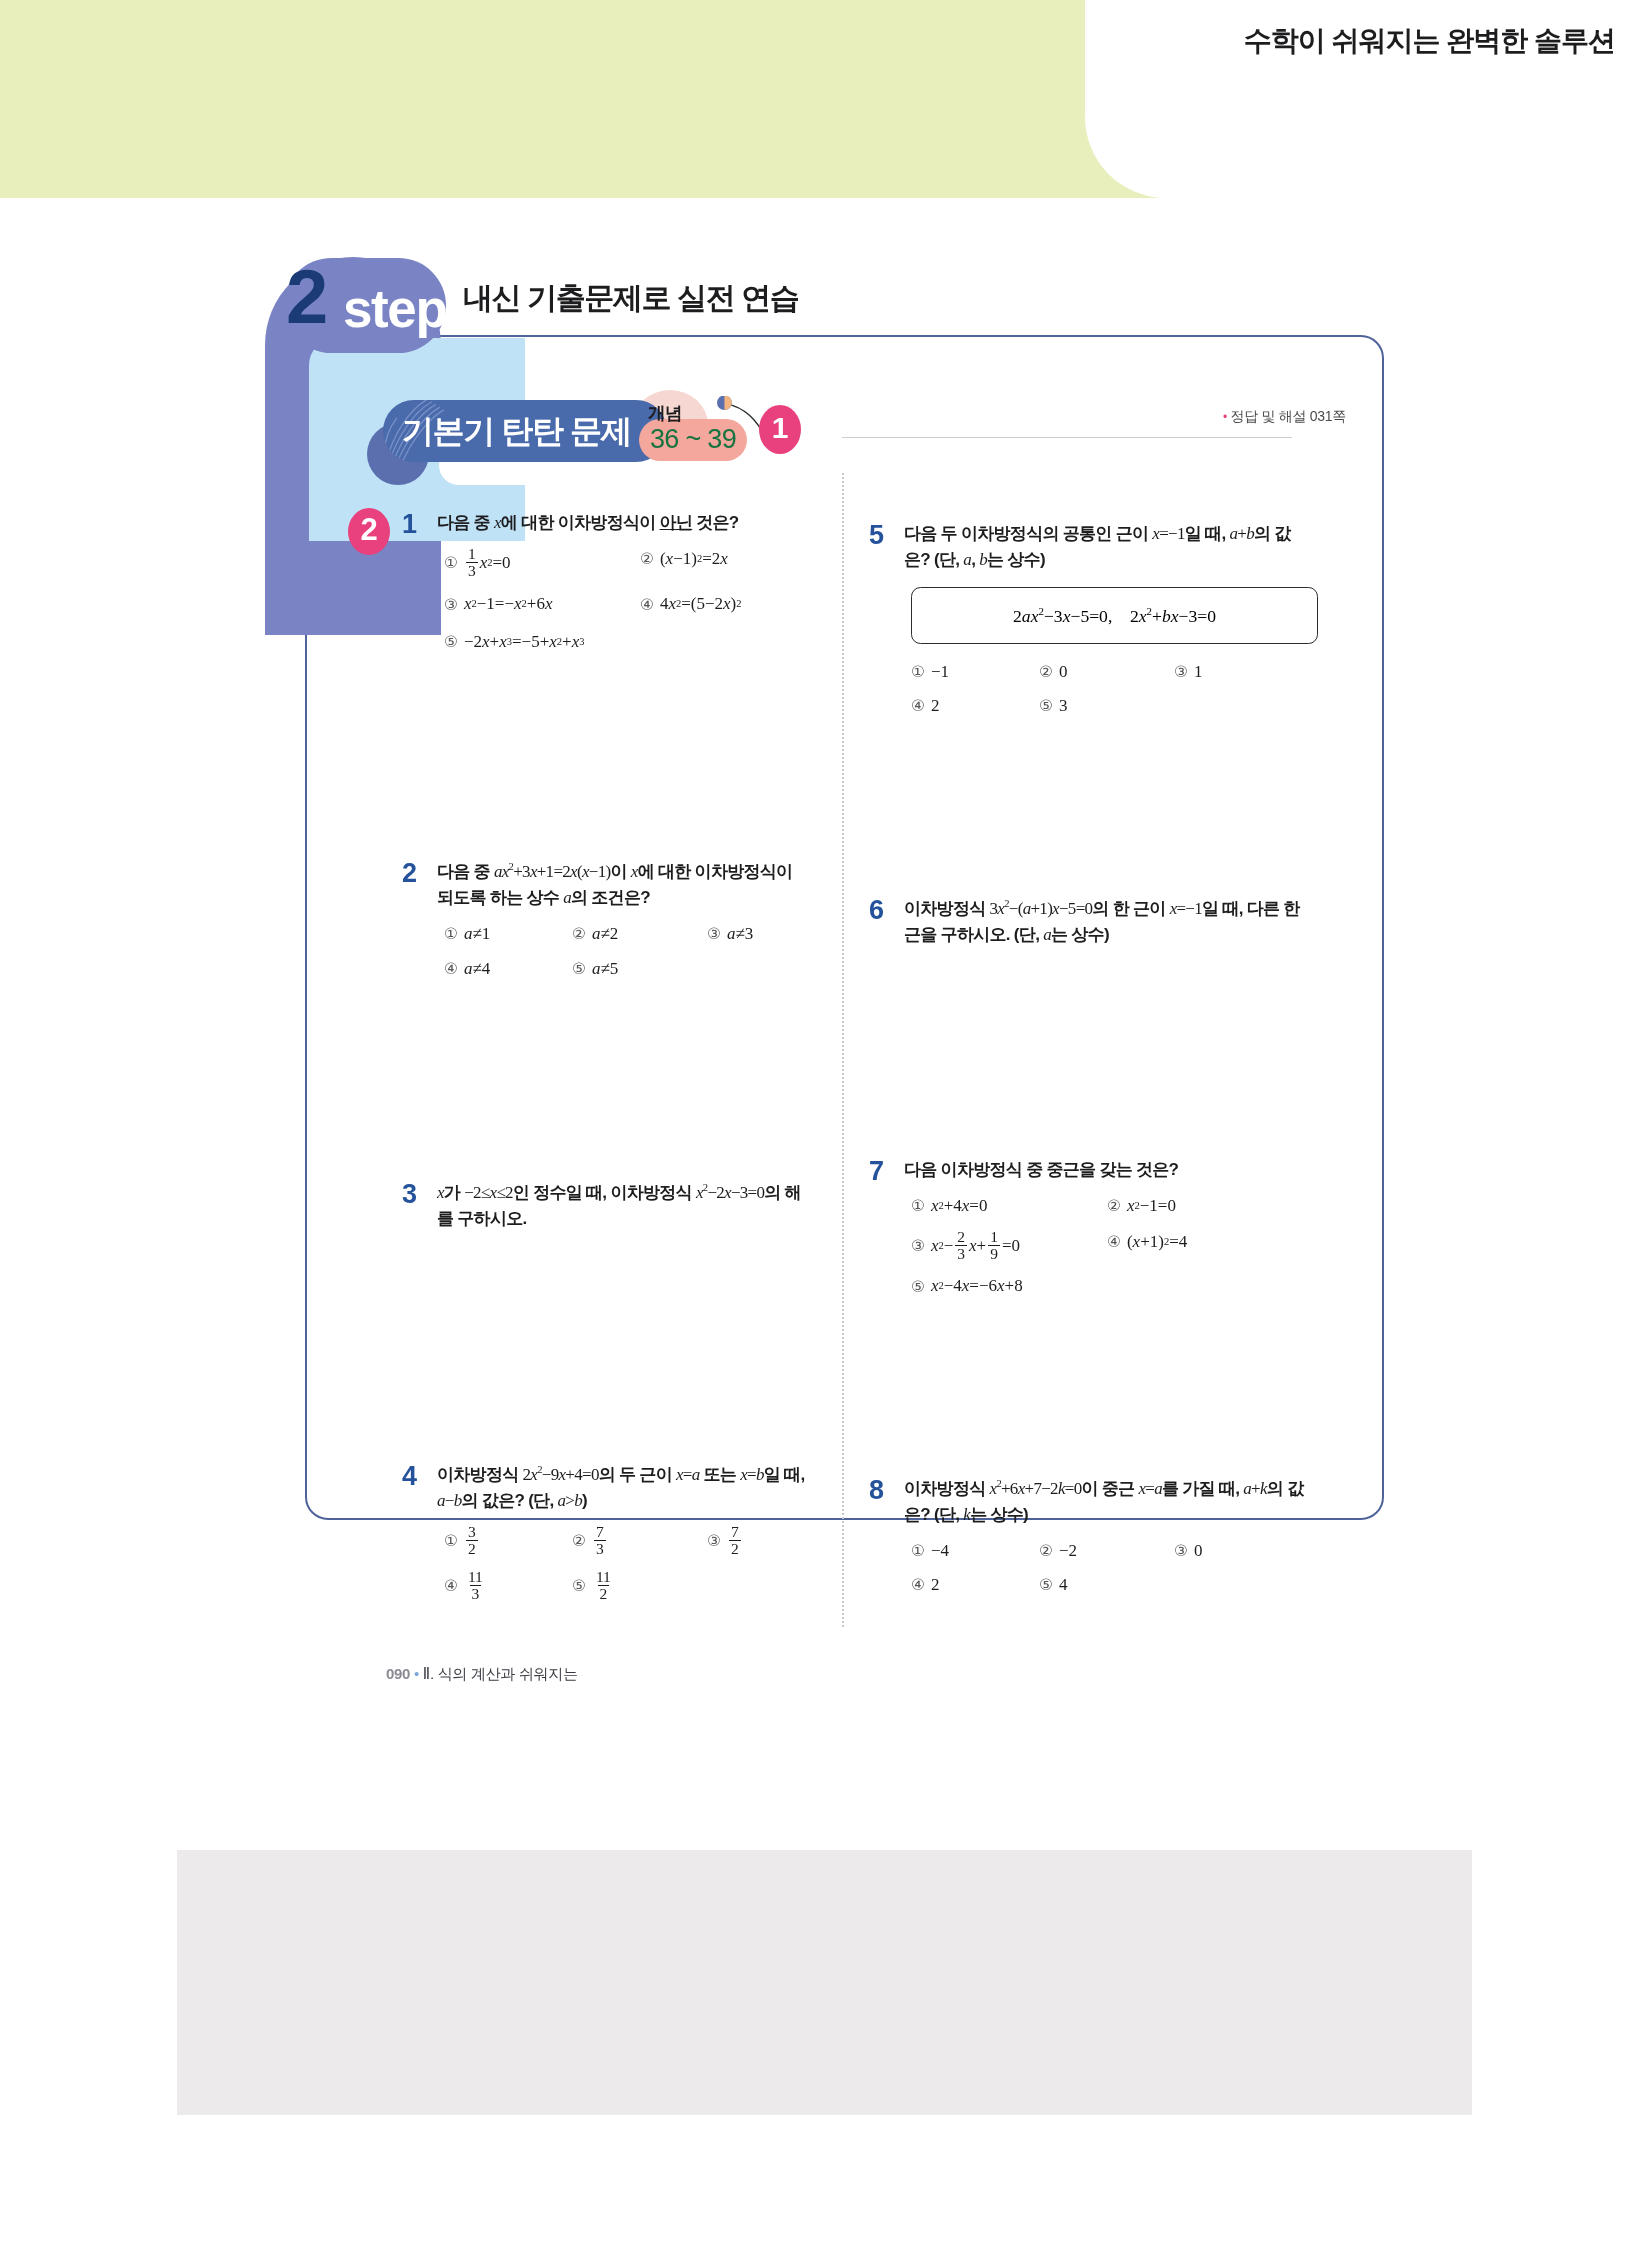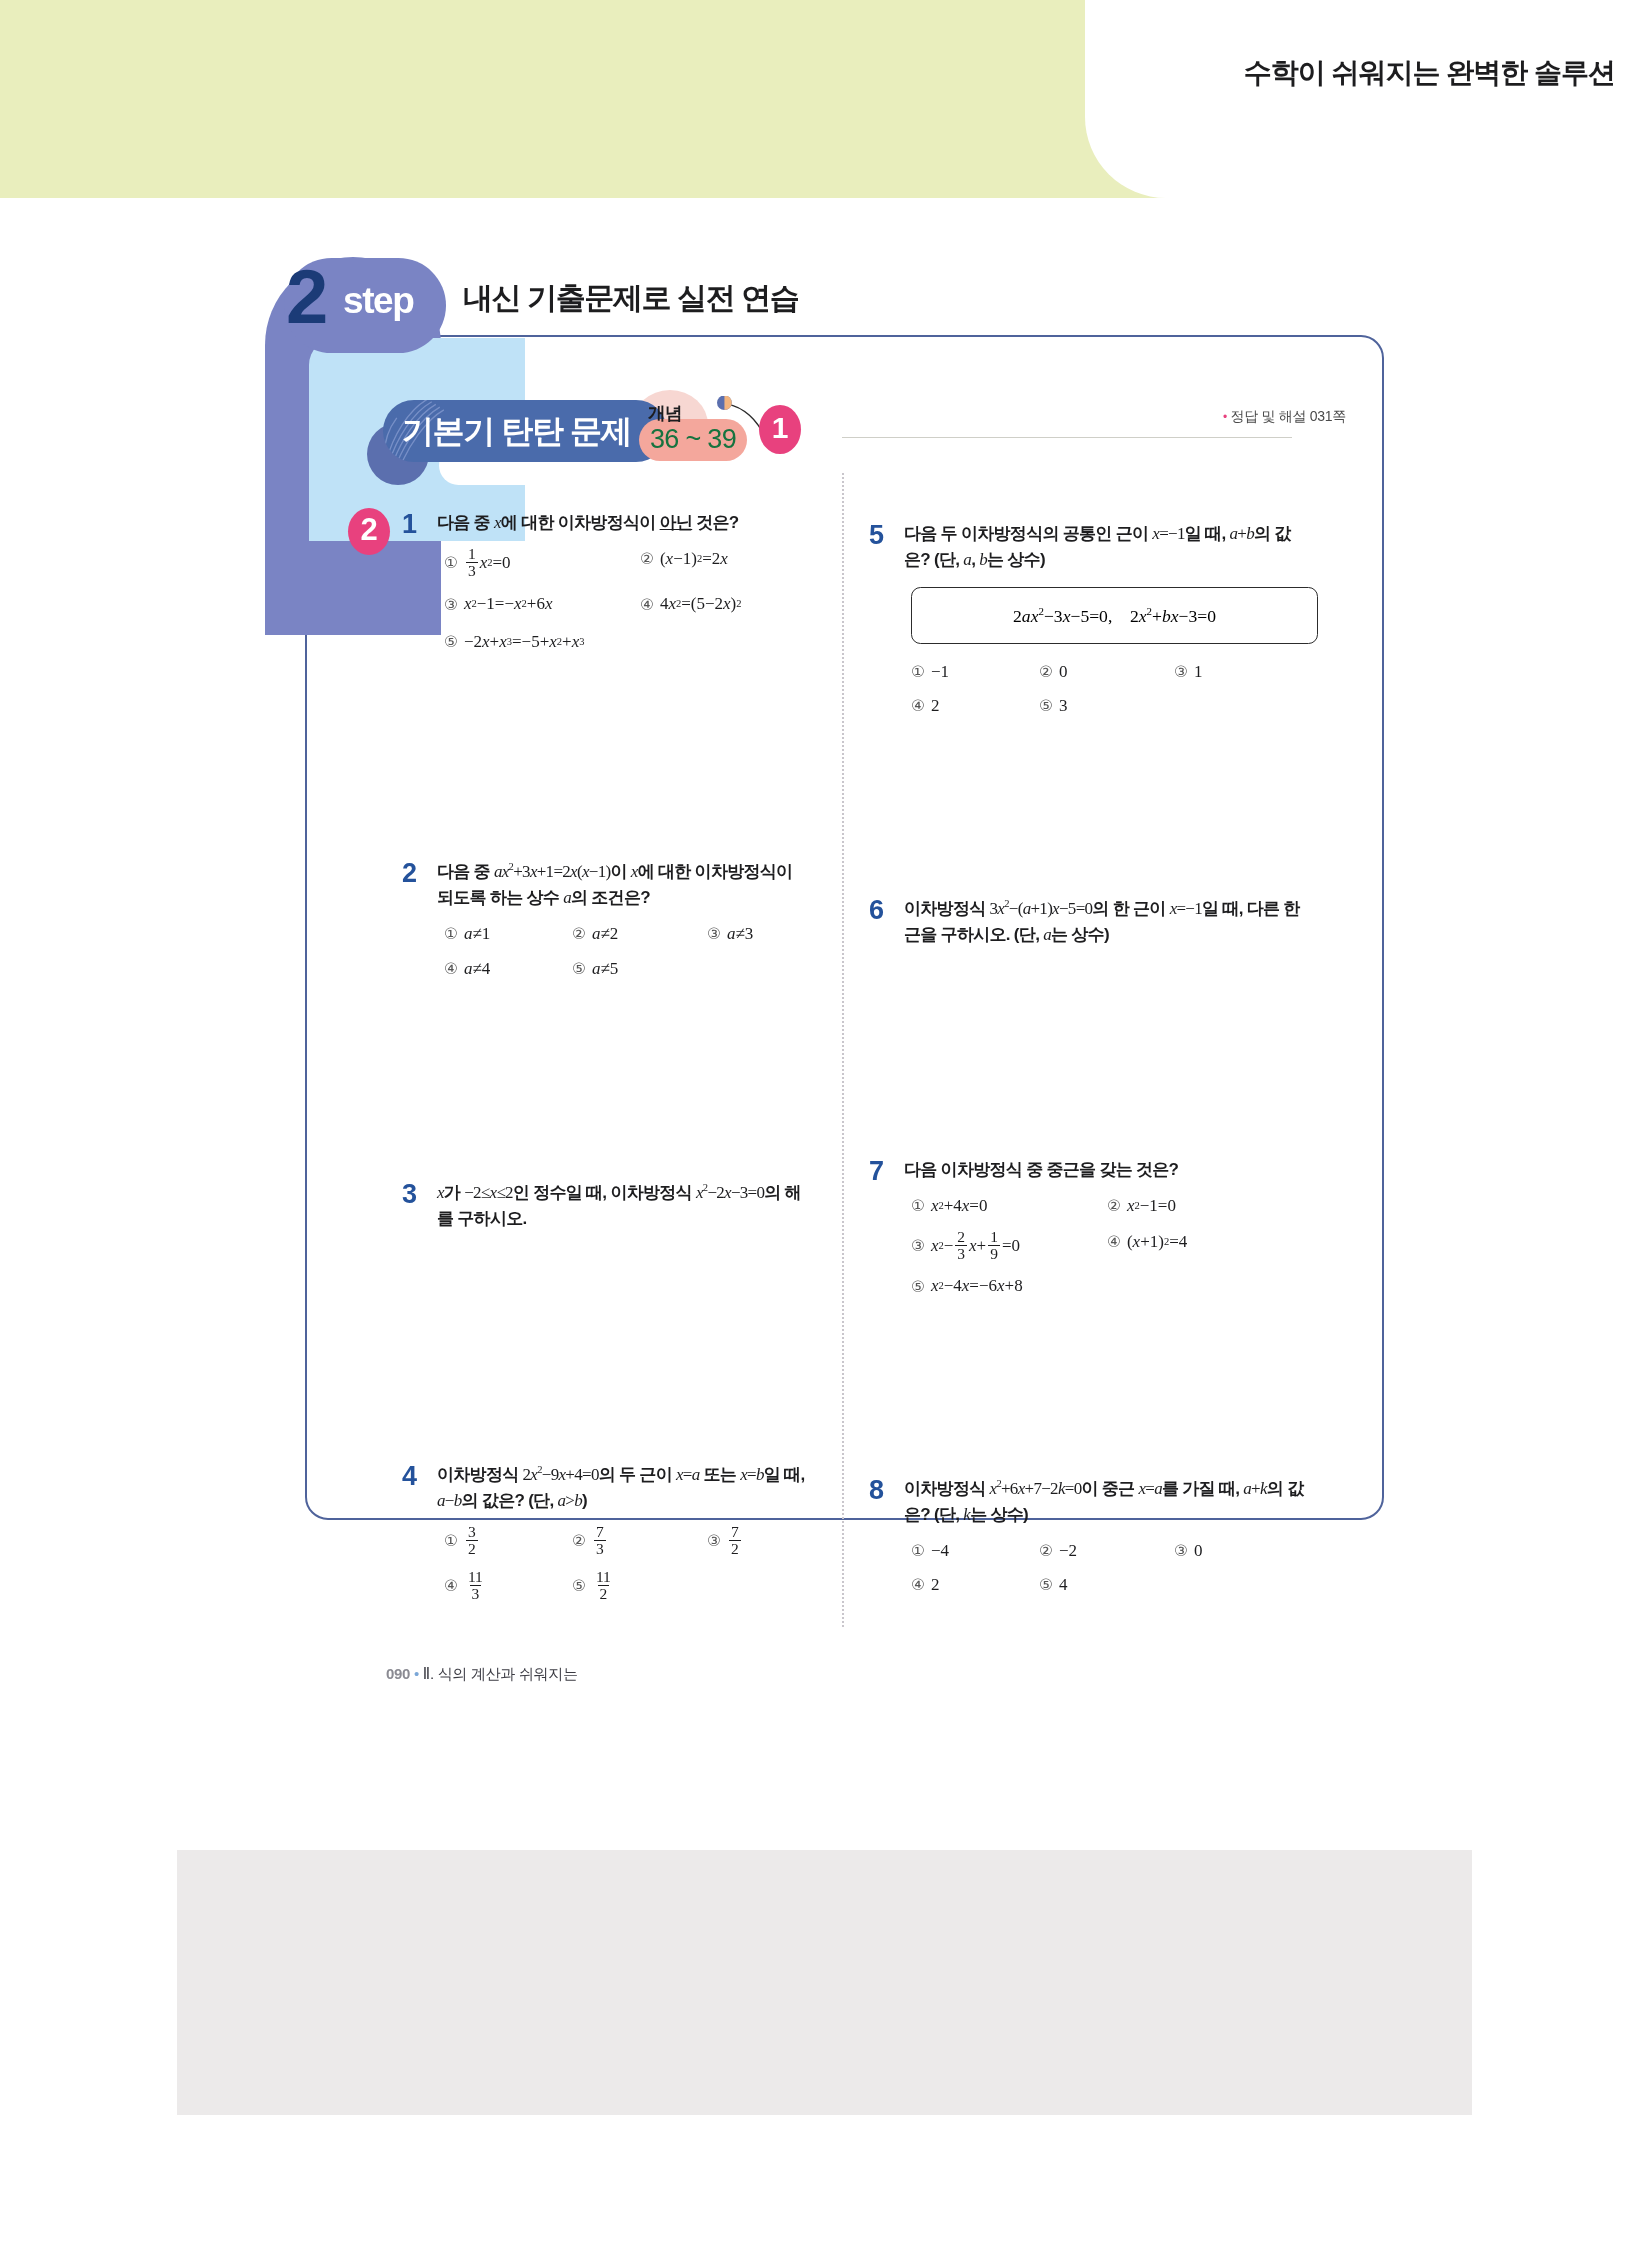--- a/index.html
+++ b/index.html
@@ -15,21 +15,21 @@
   }
   .band-white{
     position:absolute;left:1085px;top:0;width:565px;height:198px;
     background:#ffffff;border-bottom-left-radius:81px;
   }
   .brand-wrap{
     position:absolute;right:35px;top:26px;width:513px;text-align:right;
   }
   .brand-tagline{
     font-size:28px;font-weight:bold;color:#1d1d1f;letter-spacing:-1px;
-    line-height:1.1;white-space:nowrap;margin-top:32px;
+    line-height:1.1;white-space:nowrap;
   }
   .brand-logo-row{
     display:flex;align-items:center;justify-content:flex-end;gap:10.8px;margin-top:9.5px;
   }
   .brand-name{
     position:relative;font-size:42px;font-weight:bold;color:#17171a;
     letter-spacing:-2px;line-height:1;
   }
   .brand-check{
     position:absolute;right:2.7px;top:-10.8px;width:23px;height:20px;
@@ -58,21 +58,21 @@
   }
   .step-pill{
     position:absolute;left:284px;top:258px;width:162px;height:95px;
     background:#7a84c4;border-radius:81px;z-index:4;
   }
   .step-num{
     position:absolute;left:286px;top:259px;font-size:76px;font-weight:bold;
     color:#1b3b77;line-height:1;z-index:6;letter-spacing:-4px;
   }
   .step-word{
-    position:absolute;left:343px;top:282px;font-size:37px;font-weight:bold;
+    position:absolute;left:343px;top:282px;font-size:53px;font-weight:bold;
     color:#ffffff;line-height:1;z-index:6;letter-spacing:-1.4px;
   }
   .step-title{
     position:absolute;left:463px;top:278px;font-size:30px;font-weight:bold;
     color:#1d1d1f;letter-spacing:-1.4px;z-index:6;white-space:nowrap;
   }
 
   
   .card{
     position:absolute;left:305px;top:335px;width:1075px;height:749px;

